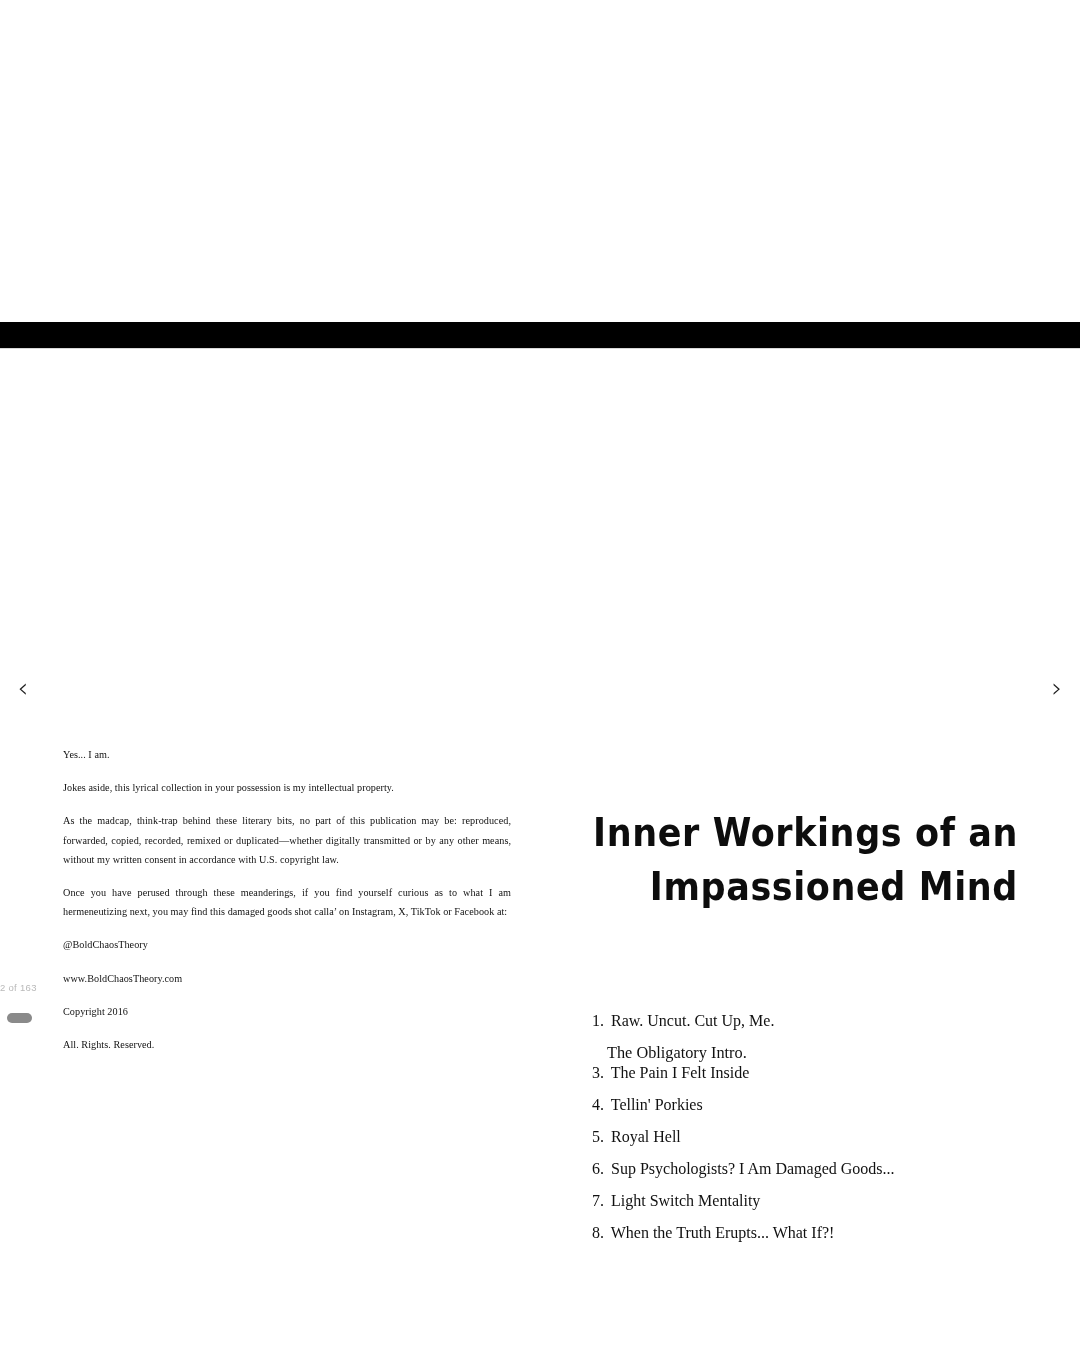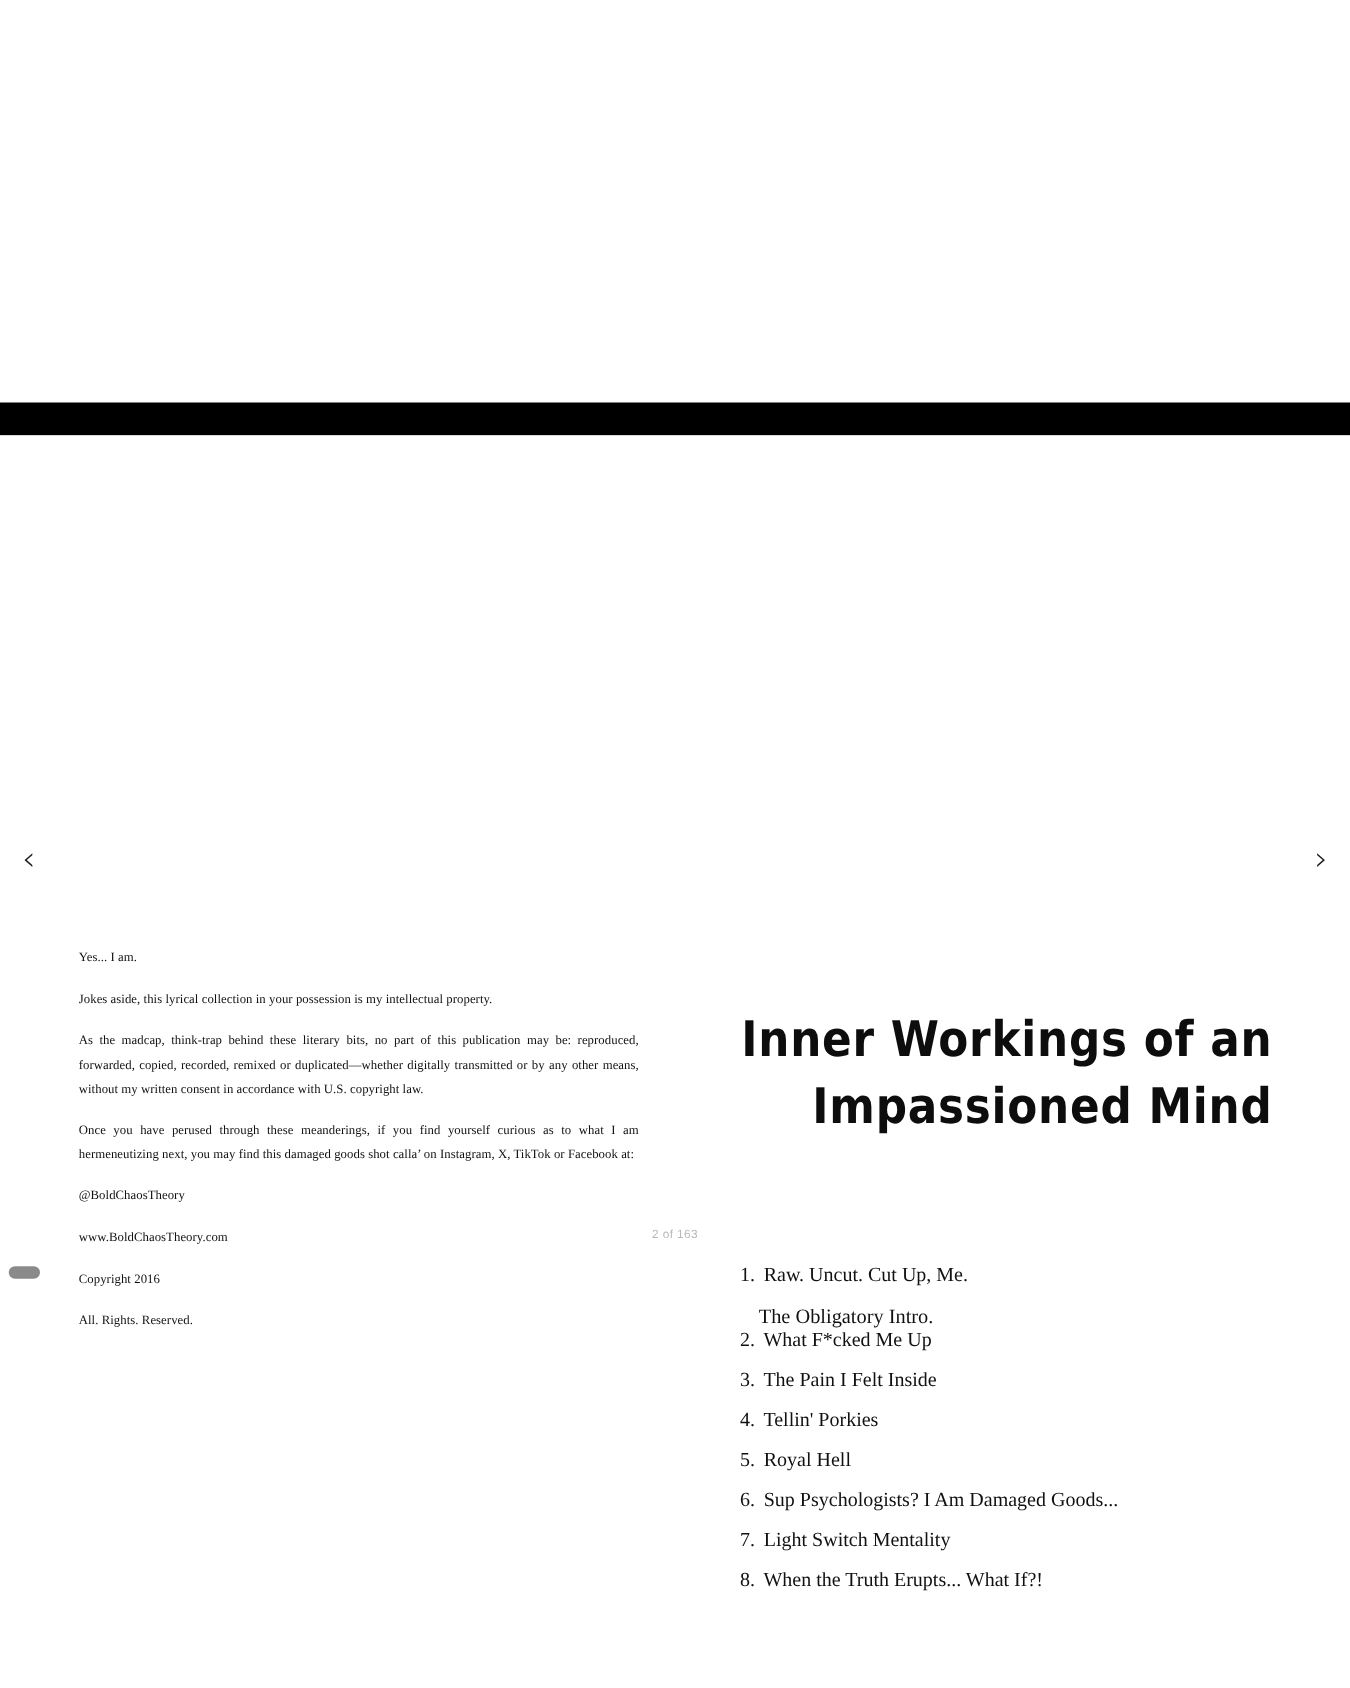--- a/index.html
+++ b/index.html
@@ -60,21 +60,21 @@
     cursor: pointer;
     user-select: none;
   }
   .nav-prev { left: 6px; }
   .nav-next { left: 1040px; }
 
   
   .page-left {
     position: absolute;
     left: 63px;
-    top: 408px;
+    top: 396px;
     width: 448px;
   }
   .copy-para {
     margin: 0 0 14px 0;
     font-size: 10.2px;
     line-height: 19.2px;
     color: #111111;
     text-align: justify;
     -webkit-hyphens: none;
     hyphens: none;
@@ -132,21 +132,21 @@
     padding-left: 15px;
     white-space: nowrap;
   }
 
   
   .page-counter {
     position: absolute;
     left: 0;
     top: 982px;
     width: 1080px;
-    text-align: center;
+    text-align: left;
     font-family: "Liberation Sans", sans-serif;
     font-size: 9.5px;
     letter-spacing: 0.3px;
     color: #b9b9b9;
     user-select: none;
   }
 
   
   .drag-handle {
     position: absolute;
@@ -176,21 +176,20 @@
       <p class="copy-para single">www.BoldChaosTheory.com</p>
       <p class="copy-para single">Copyright 2016</p>
       <p class="copy-para single">All. Rights. Reserved.</p>
     </div>
 
   <div class="page-right">
     <h1 class="book-title">Inner Workings of an Impassioned Mind</h1>
     <ul class="toc" id="toc-list">
         <li class="toc-item"><span class="toc-num">1.</span> <span>Raw. Uncut. Cut Up, Me.</span></li>
         <li class="toc-sub">The Obligatory Intro.</li>
-        <li class="toc-item"><span class="toc-num">2.</span> <span>What F*cked Me Up</span></li>
         <li class="toc-item"><span class="toc-num">3.</span> <span>The Pain I Felt Inside</span></li>
         <li class="toc-item"><span class="toc-num">4.</span> <span>Tellin' Porkies</span></li>
         <li class="toc-item"><span class="toc-num">5.</span> <span>Royal Hell</span></li>
         <li class="toc-item"><span class="toc-num">6.</span> <span>Sup Psychologists? I Am Damaged Goods...</span></li>
         <li class="toc-item"><span class="toc-num">7.</span> <span>Light Switch Mentality</span></li>
         <li class="toc-item"><span class="toc-num">8.</span> <span>When the Truth Erupts... What If?!</span></li>
       </ul>
   </div>
 
 </div>

